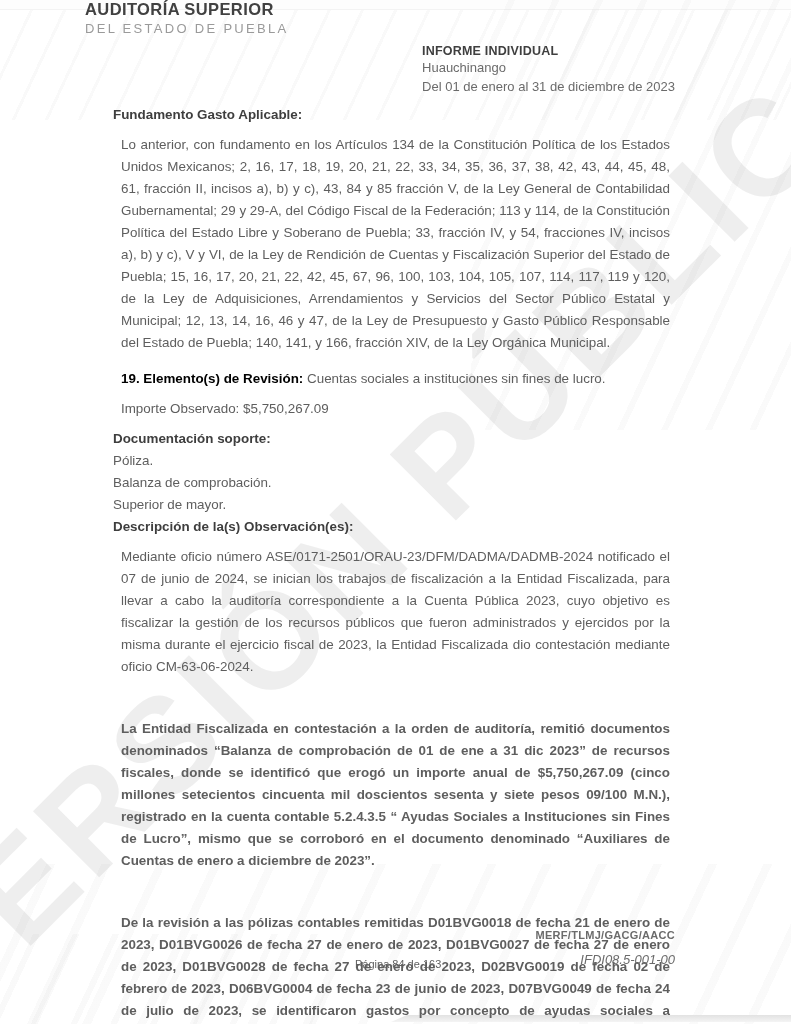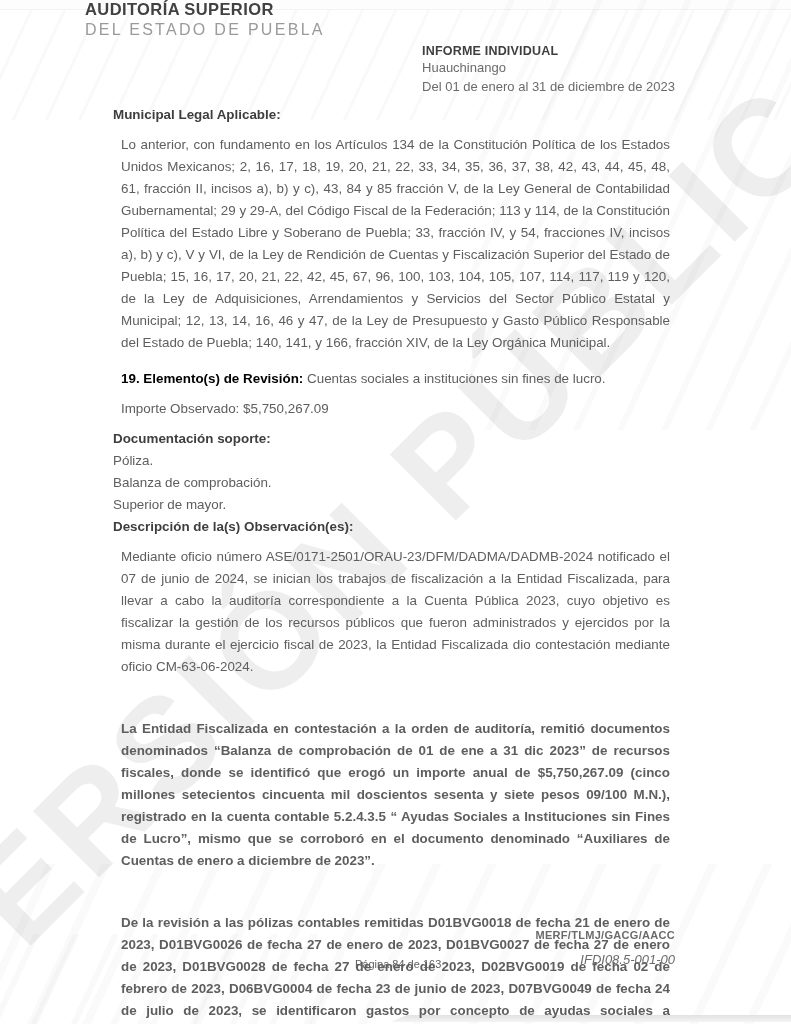--- a/index.html
+++ b/index.html
@@ -31,21 +31,21 @@
   .watermark{
     position:absolute;top:512px;left:398px;
     transform:translate(-50%,-50%) rotate(-45deg);
     font-size:136px;font-weight:700;letter-spacing:6px;white-space:nowrap;
     color:rgba(140,140,140,0.15);
     user-select:none;pointer-events:none;
   }
   
   .logo{position:absolute;left:48px;top:0;margin-left:37px;}
   .logo-title{font-size:16.5px;font-weight:700;color:#414141;letter-spacing:.4px;}
-  .logo-subtitle{font-size:16px;color:#9a9a9a;letter-spacing:2.3px;margin-top:2px;}
+  .logo-subtitle{font-size:13px;color:#9a9a9a;letter-spacing:2.3px;margin-top:2px;}
   .header-right{position:absolute;right:116px;top:44px;}
   .report-type{font-size:12.5px;font-weight:700;color:#3f3f3f;letter-spacing:.2px;}
   .municipality{font-size:13px;color:#6b6b6b;margin-top:2px;}
   .period{font-size:13px;color:#6b6b6b;margin-top:4px;}
   
   .content{
     position:absolute;left:113px;top:104px;width:565px;
     font-size:13.4px;line-height:22px;color:#5e5e5e;text-align:justify;
   }
   .sec-heading{font-weight:700;color:#3e3e3e;}
@@ -78,21 +78,21 @@
     <div class="logo-subtitle">DEL ESTADO DE PUEBLA</div>
   </div>
   <div class="header-right">
     <div class="report-type">INFORME INDIVIDUAL</div>
     <div class="municipality">Huauchinango</div>
     <div class="period">Del 01 de enero al 31 de diciembre de 2023</div>
   </div>
 
   <div class="content">
 
-    <div class="sec-heading">Municipal Legal Aplicable:</div>
+    <div class="sec-heading">Fundamento Gasto Aplicable:</div>
     <p class="para">Lo anterior, con fundamento en los Artículos 134 de la Constitución Política de los Estados Unidos Mexicanos; 2, 16, 17, 18, 19, 20, 21, 22, 33, 34, 35, 36, 37, 38, 42, 43, 44, 45, 48, 61, fracción II, incisos a), b) y c), 43, 84 y 85 fracción V, de la Ley General de Contabilidad Gubernamental; 29 y 29-A, del Código Fiscal de la Federación; 113 y 114, de la Constitución Política del Estado Libre y Soberano de Puebla; 33, fracción IV, y 54, fracciones IV, incisos a), b) y c), V y VI, de la Ley de Rendición de Cuentas y Fiscalización Superior del Estado de Puebla; 15, 16, 17, 20, 21, 22, 42, 45, 67, 96, 100, 103, 104, 105, 107, 114, 117, 119 y 120, de la Ley de Adquisiciones, Arrendamientos y Servicios del Sector Público Estatal y Municipal; 12, 13, 14, 16, 46 y 47, de la Ley de Presupuesto y Gasto Público Responsable del Estado de Puebla; 140, 141, y 166, fracción XIV, de la Ley Orgánica Municipal.</p>
 
     <p class="para gap-s"><span class="inline-bold">19. Elemento(s) de Revisión:</span><span> Cuentas sociales a instituciones sin fines de lucro.</span></p>
     <p class="para">Importe Observado: $5,750,267.09</p>
 
     <div class="sec-heading gap-m">Documentación soporte:</div>
     <p class="doc-item">Póliza.</p>
     <p class="doc-item">Balanza de comprobación.</p>
     <p class="doc-item">Superior de mayor.</p>
 

